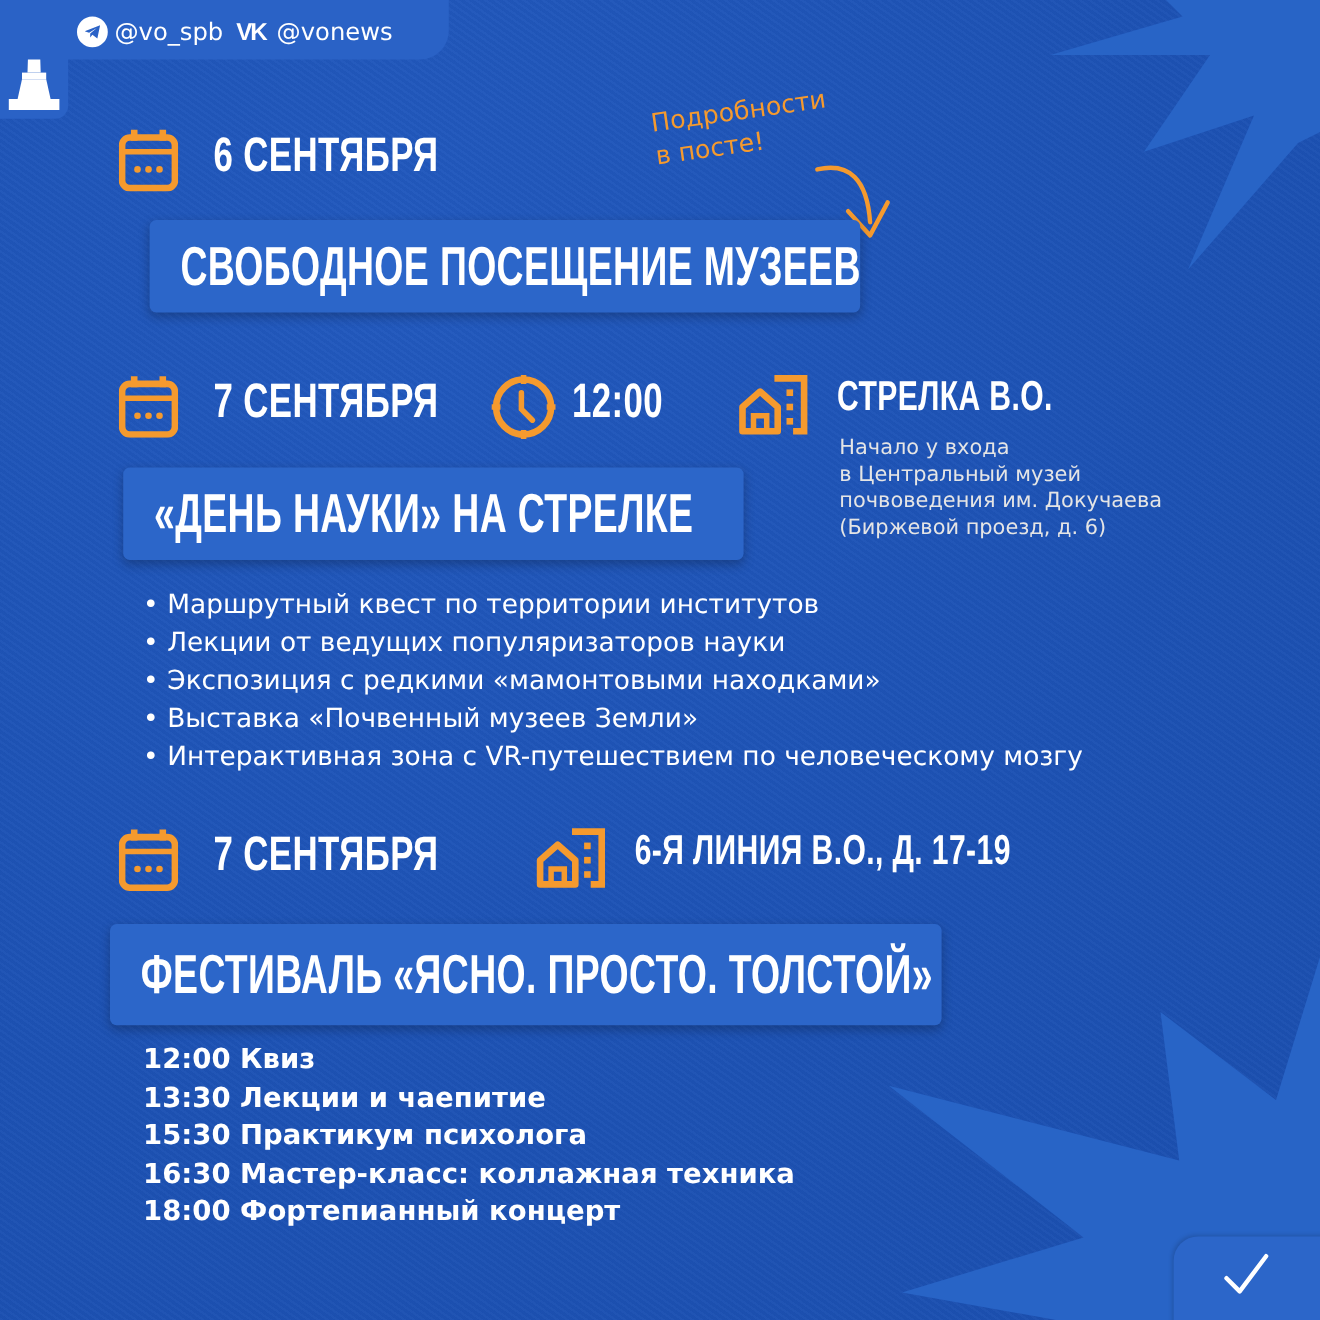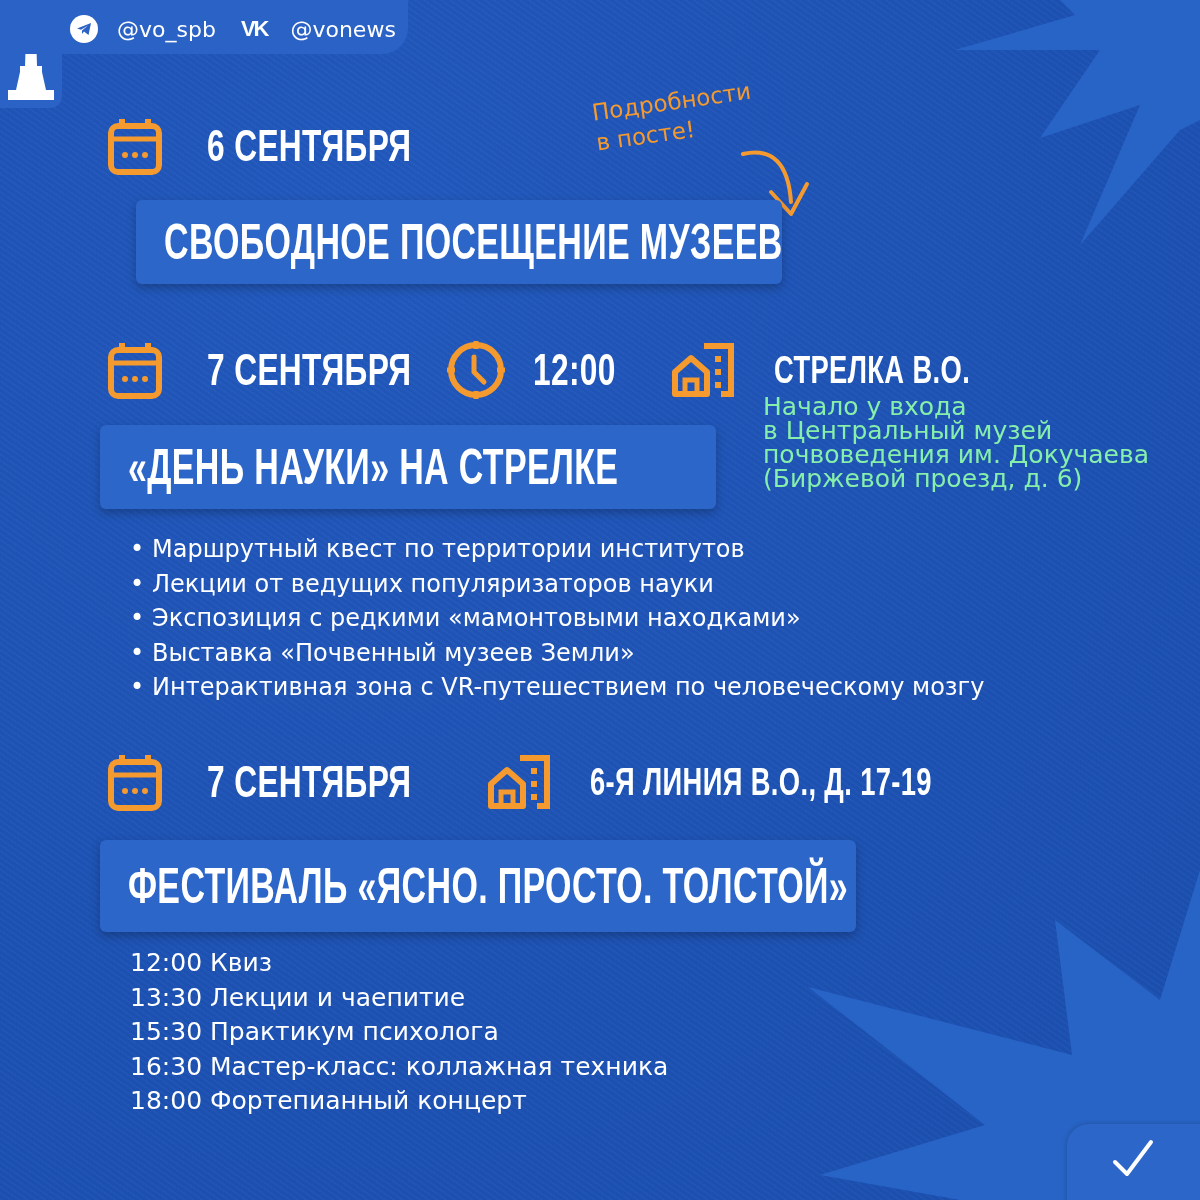--- a/index.html
+++ b/index.html
@@ -27,30 +27,30 @@
   .social-bar {
     position: absolute; left: 0; top: 0; width: 408px; height: 54px;
     background: #2a62c6; border-bottom-right-radius: 26px;
   }
   .logo-col {
     position: absolute; left: 0; top: 0; width: 62px; height: 108px;
     background: #2a62c6; border-bottom-right-radius: 12px;
   }
   .social-row {
     position: absolute; left: 70px; top: 14px; height: 30px;
-    display: flex; align-items: center; gap: 19px;
+    display: flex; align-items: center; gap: 6px;
     font-family: "DejaVu Sans", sans-serif; font-size: 22px; color: #fff;
   }
   .tg-icon {
     width: 28px; height: 28px; border-radius: 50%; background: #fff;
     display: inline-flex; align-items: center; justify-content: center;
   }
   .vk-icon { font-weight: 900; font-size: 22px; letter-spacing: -2px; margin-left: 6px; margin-right: 4px; font-family: Liberation Sans, sans-serif; }
 
-  .row { position: absolute; display: flex; align-items: center; gap: 13px; }
+  .row { position: absolute; display: flex; align-items: flex-start; }
   .cal-icon, .clock-icon, .bld-icon { flex: 0 0 auto; }
 
   .date-text { font-size: 44px; transform: scaleX(0.72); }
   .loc-title { font-size: 38px; transform: scaleX(0.72); }
 
   .banner {
     position: absolute; background: #2c66c9; border-radius: 6px;
     box-shadow: 0 4px 10px rgba(0,0,0,0.25);
     display: flex; align-items: center; padding-left: 28px; overflow: hidden;
   }
@@ -58,34 +58,34 @@
 
   .note {
     position: absolute; left: 590px; top: 98px;
     color: #f59a2e; font-size: 23px; line-height: 30px;
     transform: rotate(-8deg); transform-origin: left top;
     font-family: "DejaVu Sans", sans-serif;
   }
 
   .loc-desc {
     position: absolute; left: 763px; top: 395px;
-    font-size: 25px; line-height: 24px; color: #86efac;
+    font-size: 19px; line-height: 24px; color: #e5e5e5;
   }
 
   .bullets {
     position: absolute; left: 130px; top: 532px; list-style: none;
     font-size: 24px; line-height: 34.5px;
   }
   .bullets li { white-space: nowrap; }
   .bullets .dot { display: inline-block; width: 22px; }
 
   .schedule {
     position: absolute; left: 130px; top: 946px; font-size: 25px; line-height: 34.5px;
   }
-  .schedule div { white-space: nowrap; }
+  .schedule div { white-space: nowrap; font-weight: bold; }
 
   .check-tab {
     position: absolute; left: 1067px; top: 1124px; width: 140px; height: 90px;
     background: #2c66c9; border-top-left-radius: 22px;
     box-shadow: -1px -1px 4px rgba(0,0,0,0.15);
   }
 </style>
 </head>
 <body>
 
@@ -175,21 +175,21 @@
     <rect x="44" y="40" width="6" height="6" fill="#f59a2e"></rect>
   </svg>
   <span class="condensed loc-title" style="margin-left:24px;">Стрелка В.О.</span>
 </div>
 <div class="loc-desc">
   <div>Начало у входа</div>
   <div>в Центральный музей</div>
   <div>почвоведения им. Докучаева</div>
   <div>(Биржевой проезд, д. 6)</div>
 </div>
-<div class="banner" style="left:100px;top:425px;width:616px;height:84px;">
+<div class="banner" style="left:112px;top:425px;width:564px;height:84px;">
   <span class="condensed banner-text">«День науки» на Стрелке</span>
 </div>
 <ul class="bullets">
   <li><span class="dot">•</span><span>Маршрутный квест по территории институтов</span></li>
   <li><span class="dot">•</span><span>Лекции от ведущих популяризаторов науки</span></li>
   <li><span class="dot">•</span><span>Экспозиция с редкими «мамонтовыми находками»</span></li>
   <li><span class="dot">•</span><span>Выставка «Почвенный музеев Земли»</span></li>
   <li><span class="dot">•</span><span>Интерактивная зона с VR-путешествием по человеческому мозгу</span></li>
 </ul>
 

